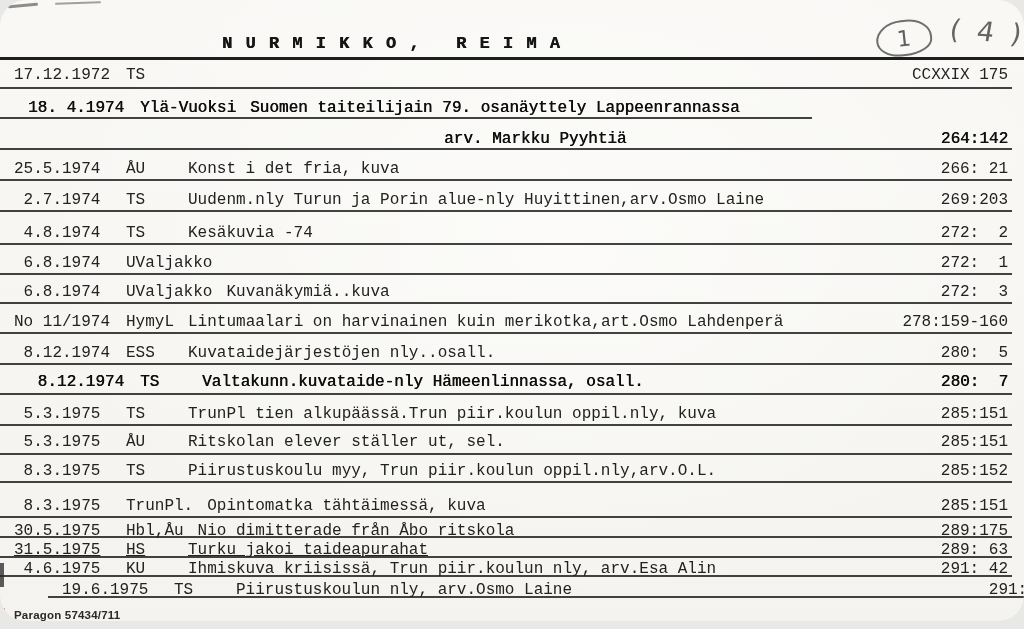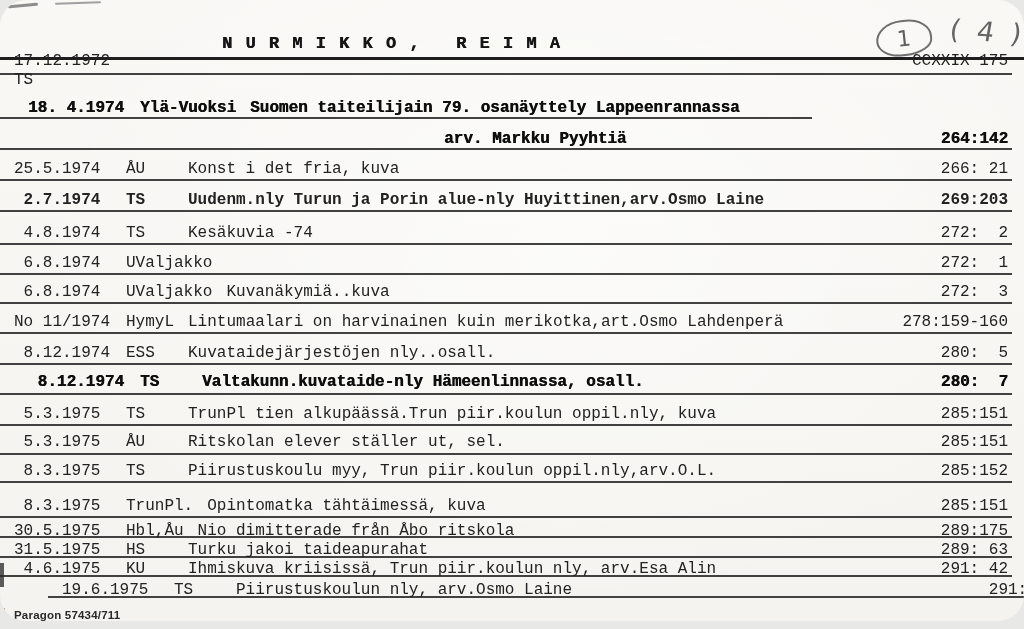--- a/index.html
+++ b/index.html
@@ -44,21 +44,21 @@
     box-sizing:border-box;padding-left:14px;
     display:flex;align-items:flex-start;
     border-bottom:2px solid rgba(40,40,40,0.88);
     font-size:16px;line-height:19px;white-space:pre;
   }
   .row .date{display:inline-block;width:112px;flex:none;white-space:pre;}
   .row .src{display:inline-block;min-width:48px;margin-right:14px;flex:none;white-space:pre;}
   .row .text{white-space:pre;}
   .row .ref{position:absolute;right:4px;top:0;white-space:pre;text-align:right;}
   .row.bold, .row.bold .ref{
-    font-weight:bold;color:#0e0e0e;text-shadow:0.5px 0 0 #0e0e0e;padding-left:28px;
+    font-weight:normal;color:#0e0e0e;text-shadow:0.5px 0 0 #0e0e0e;padding-left:28px;
   }
   .row.indent .text{margin-left:242px;}
   .footer{
     position:absolute;left:14px;top:609px;
     font-family:"Liberation Sans","DejaVu Sans",sans-serif;
     font-size:11.5px;font-weight:bold;color:#2a2a2a;letter-spacing:0.2px;
   }
   .pencil-mark{position:absolute;background:#8d8d8d;border-radius:2px;}
   .mark1{left:8px;top:4px;width:30px;height:3px;transform:rotate(-5deg);}
   .mark2{left:55px;top:2px;width:46px;height:2px;transform:rotate(-2deg);background:#a0a0a0;}
@@ -77,35 +77,35 @@
   <div class="title">N U R M I K K O ,   R E I M A</div>
 
   <div class="handnotes">
     <span class="circled">1</span>
     <span class="paren">( 4 )</span>
   </div>
 
   <div class="title-rule"></div>
 
   <div id="rows">
-      <div class="row" style="top: 52px; height: 23px; flex-direction: column;"><span class="date">17.12.1972</span><span class="src">TS</span><span class="ref">CCXXIX 175</span></div>
+      <div class="row" style="top: 66px; height: 23px;"><span class="date">17.12.1972</span><span class="src">TS</span><span class="ref">CCXXIX 175</span></div>
       <div class="row bold" style="top: 99px; height: 20px; width: 812px;"><span class="date">18. 4.1974</span><span class="src">Ylä-Vuoksi</span><span class="text">Suomen taiteilijain 79. osanäyttely Lappeenrannassa</span></div>
       <div class="row bold indent" style="top: 130px; height: 20px;"><span class="date"></span><span class="src"></span><span class="text">arv. Markku Pyyhtiä</span><span class="ref">264:142</span></div>
       <div class="row" style="top: 160px; height: 21px;"><span class="date">25.5.1974</span><span class="src">ÅU</span><span class="text">Konst i det fria, kuva</span><span class="ref">266: 21</span></div>
-      <div class="row" style="top: 191px; height: 21px; font-weight: bold;"><span class="date"> 2.7.1974</span><span class="src">TS</span><span class="text">Uudenm.nly Turun ja Porin alue-nly Huyittinen,arv.Osmo Laine</span><span class="ref">269:203</span></div>
+      <div class="row" style="top: 191px; height: 21px;"><span class="date"> 2.7.1974</span><span class="src">TS</span><span class="text">Uudenm.nly Turun ja Porin alue-nly Huyittinen,arv.Osmo Laine</span><span class="ref">269:203</span></div>
       <div class="row" style="top: 224px; height: 21px;"><span class="date"> 4.8.1974</span><span class="src">TS</span><span class="text">Kesäkuvia -74</span><span class="ref">272:  2</span></div>
       <div class="row" style="top: 254px; height: 21px;"><span class="date"> 6.8.1974</span><span class="src">UValjakko</span><span class="ref">272:  1</span></div>
       <div class="row" style="top: 283px; height: 21px;"><span class="date"> 6.8.1974</span><span class="src">UValjakko</span><span class="text">Kuvanäkymiä..kuva</span><span class="ref">272:  3</span></div>
       <div class="row" style="top: 313px; height: 21px;"><span class="date">No 11/1974</span><span class="src">HymyL</span><span class="text">Lintumaalari on harvinainen kuin merikotka,art.Osmo Lahdenperä</span><span class="ref">278:159-160</span></div>
       <div class="row" style="top: 344px; height: 21px;"><span class="date"> 8.12.1974</span><span class="src">ESS</span><span class="text">Kuvataidejärjestöjen nly..osall.</span><span class="ref">280:  5</span></div>
       <div class="row bold" style="top: 373px; height: 22px;"><span class="date"> 8.12.1974</span><span class="src">TS</span><span class="text">Valtakunn.kuvataide-nly Hämeenlinnassa, osall.</span><span class="ref">280:  7</span></div>
       <div class="row" style="top: 405px; height: 21px;"><span class="date"> 5.3.1975</span><span class="src">TS</span><span class="text">TrunPl tien alkupäässä.Trun piir.koulun oppil.nly, kuva</span><span class="ref">285:151</span></div>
       <div class="row" style="top: 433px; height: 22px;"><span class="date"> 5.3.1975</span><span class="src">ÅU</span><span class="text">Ritskolan elever ställer ut, sel.</span><span class="ref">285:151</span></div>
       <div class="row" style="top: 462px; height: 21px;"><span class="date"> 8.3.1975</span><span class="src">TS</span><span class="text">Piirustuskoulu myy, Trun piir.koulun oppil.nly,arv.O.L.</span><span class="ref">285:152</span></div>
       <div class="row" style="top: 497px; height: 21px;"><span class="date"> 8.3.1975</span><span class="src">TrunPl.</span><span class="text">Opintomatka tähtäimessä, kuva</span><span class="ref">285:151</span></div>
       <div class="row" style="top: 522px; height: 16px;"><span class="date">30.5.1975</span><span class="src">Hbl,Åu</span><span class="text">Nio dimitterade från Åbo ritskola</span><span class="ref">289:175</span></div>
-      <div class="row" style="top: 541px; height: 17px;"><span class="date">31.5.1975</span><span class="src">HS</span><span class="text">Turku jakoi taideapurahat</span><span class="ref">289: 63</span></div>
+      <div class="row" style="top: 541px; height: 17px; text-decoration: underline;"><span class="date">31.5.1975</span><span class="src">HS</span><span class="text">Turku jakoi taideapurahat</span><span class="ref">289: 63</span></div>
       <div class="row" style="top: 560px; height: 17px;"><span class="date"> 4.6.1975</span><span class="src">KU</span><span class="text">Ihmiskuva kriisissä, Trun piir.koulun nly, arv.Esa Alin</span><span class="ref">291: 42</span></div>
       <div class="row" style="top: 581px; height: 17px; margin-left: 48px;"><span class="date">19.6.1975</span><span class="src">TS</span><span class="text">Piirustuskoulun nly, arv.Osmo Laine</span><span class="ref">291:161</span></div>
     </div>
 
   <div class="footer">Paragon 57434/711</div>
 </div>
 
 </body></html>

